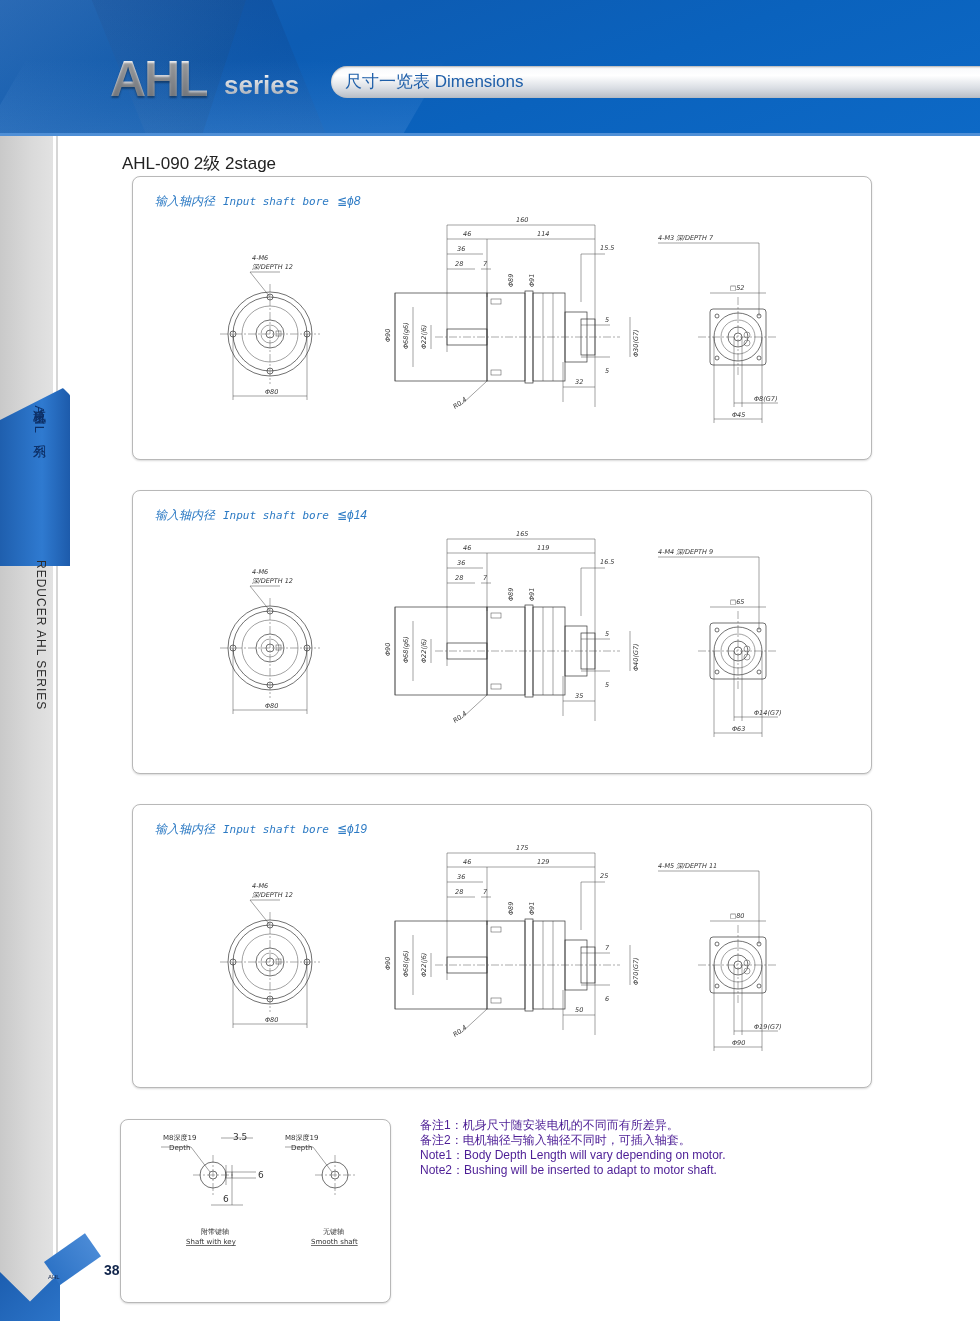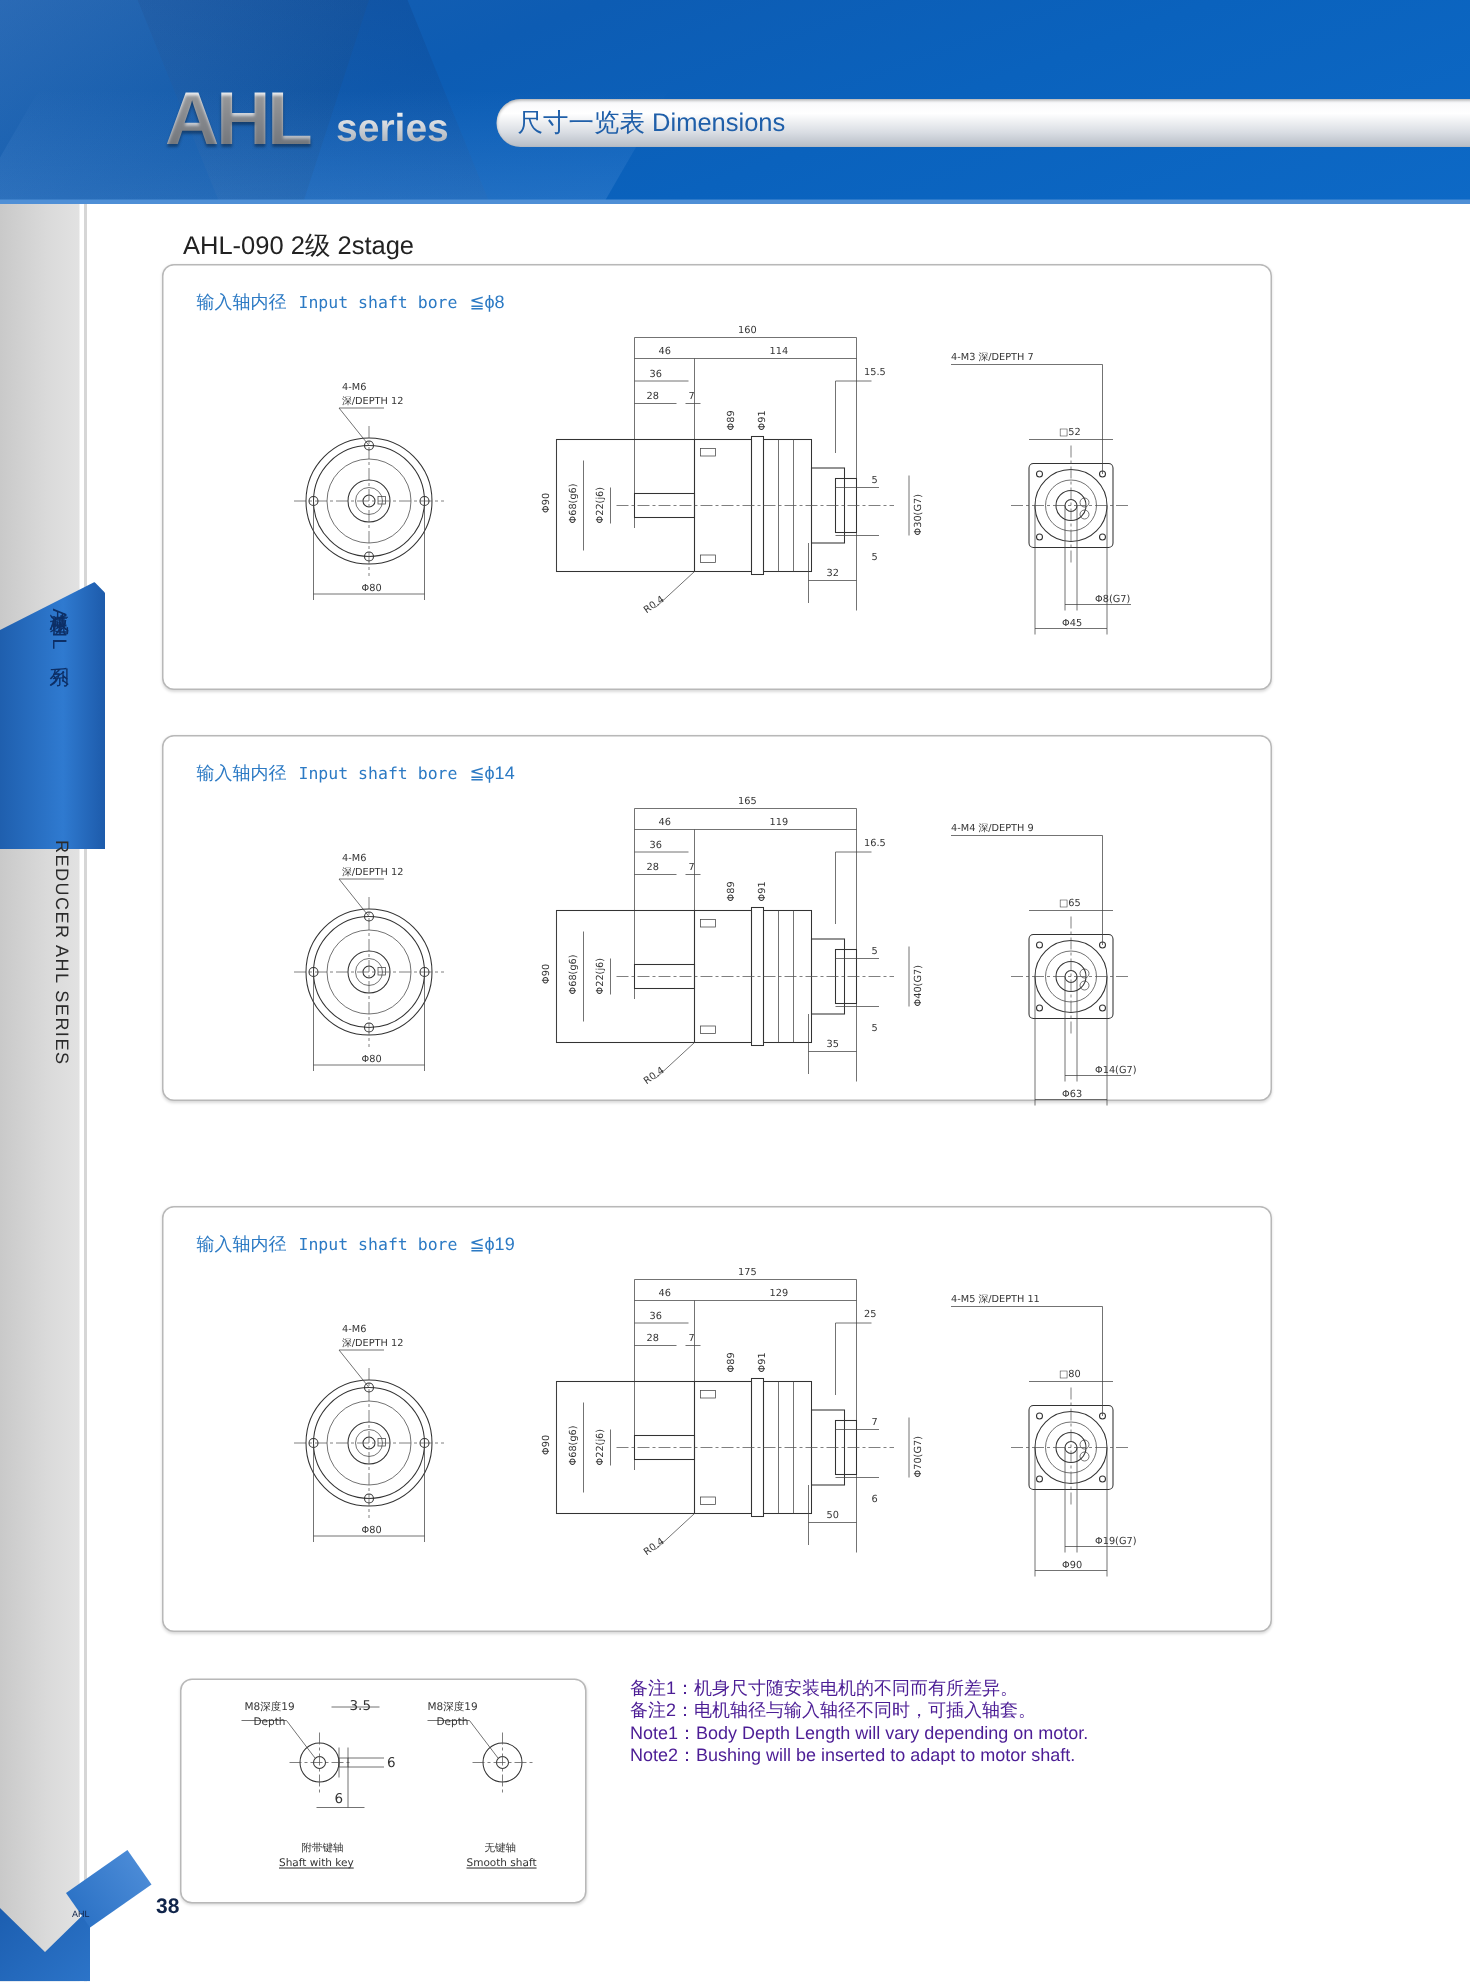--- a/index.html
+++ b/index.html
@@ -73,36 +73,36 @@
     position: absolute; left: 0; top: 1272px; width: 60px; height: 49px;
     background: linear-gradient(135deg, #1c5eb0, #2c74c8);
     clip-path: polygon(0 0, 50% 60%, 100% 0, 100% 100%, 0 100%);
   }
 
   
   .model-title { position: absolute; left: 122px; top: 152px; font-size: 17px; color: #222; }
 
   
   .panel {
-    position: absolute; left: 108px; width: 740px; border: 1px solid #b8b8b8; border-radius: 8px;
-    background: #ffffff; box-shadow: 0 1px 2px rgba(0,0,0,0.15);
+    position: absolute; left: 132px; width: 740px; border: 1px solid #b8b8b8; border-radius: 8px;
+    background: #ffffff; box-shadow: 0 1px 2px rgba(0,0,0,0.15); font-style: italic;
   }
   .panel-title {
     position: absolute; left: 22px; top: 16px; font-size: 12px; color: #2c7ac4; white-space: nowrap;
   }
   .panel-title .en { margin-left: 8px; font-family: "DejaVu Sans Mono", monospace; font-size: 11px; }
   .panel-title .cond { margin-left: 8px; }
   .panel svg { position: absolute; left: 0; top: 0; }
   .dimtxt { font-family: "DejaVu Sans", sans-serif; font-size: 6.5px; fill: #333; }
   .ln { stroke: #333; stroke-width: 0.7; fill: none; }
   .thin { stroke: #444; stroke-width: 0.5; fill: none; }
   .center { stroke: #555; stroke-width: 0.5; stroke-dasharray: 8 2 2 2; fill: none; }
 
   
-  .shaft-panel { position: absolute; left: 120px; top: 1119px; width: 271px; height: 150px;
+  .shaft-panel { position: absolute; left: 120px; top: 1119px; width: 271px; height: 184px;
     border: 1px solid #b8b8b8; border-radius: 8px; background: #fff; box-shadow: 0 1px 2px rgba(0,0,0,0.15); }
   .shaft-panel svg { position: absolute; left: 0; top: 0; }
   .shaft-lbl { font-family: "DejaVu Sans", sans-serif; font-size: 7px; fill: #333; }
 
   
   .notes { position: absolute; left: 420px; top: 1118px; font-size: 12px; line-height: 15px; color: #4c1d95; }
   .notes div { white-space: nowrap; }
 </style>
 </head>
 <body>
@@ -235,21 +235,21 @@
           <line class="thin" x1="4" y1="0" x2="4" y2="70"></line>
         <line class="thin" x1="-4" y1="66" x2="40" y2="66"></line>
           <text class="dimtxt rv-bore" x="16" y="64">Φ8(G7)</text>
         <line class="thin" x1="-24" y1="0" x2="-24" y2="86"></line>
           <line class="thin" x1="24" y1="0" x2="24" y2="86"></line>
         <line class="thin" x1="-24" y1="82" x2="24" y2="82"></line>
           <text class="dimtxt rv-pcd" x="-6" y="80">Φ45</text>
       </g>
     </svg>
   </div>
-    <div class="panel" style="top: 490px; height: 244px;">
+    <div class="panel" style="top: 490px; height: 284px;">
     <div class="panel-title">
       <span>输入轴内径</span><span class="en">Input shaft bore</span><span class="cond">≦ϕ14</span>
     </div>
     <svg width="740" height="290">
 
       <g transform="translate(137,157)">
         <circle class="ln" r="42"></circle>
           <circle class="ln" r="37"></circle>
           <circle class="thin" r="28"></circle>
         <circle class="ln" r="14"></circle>

